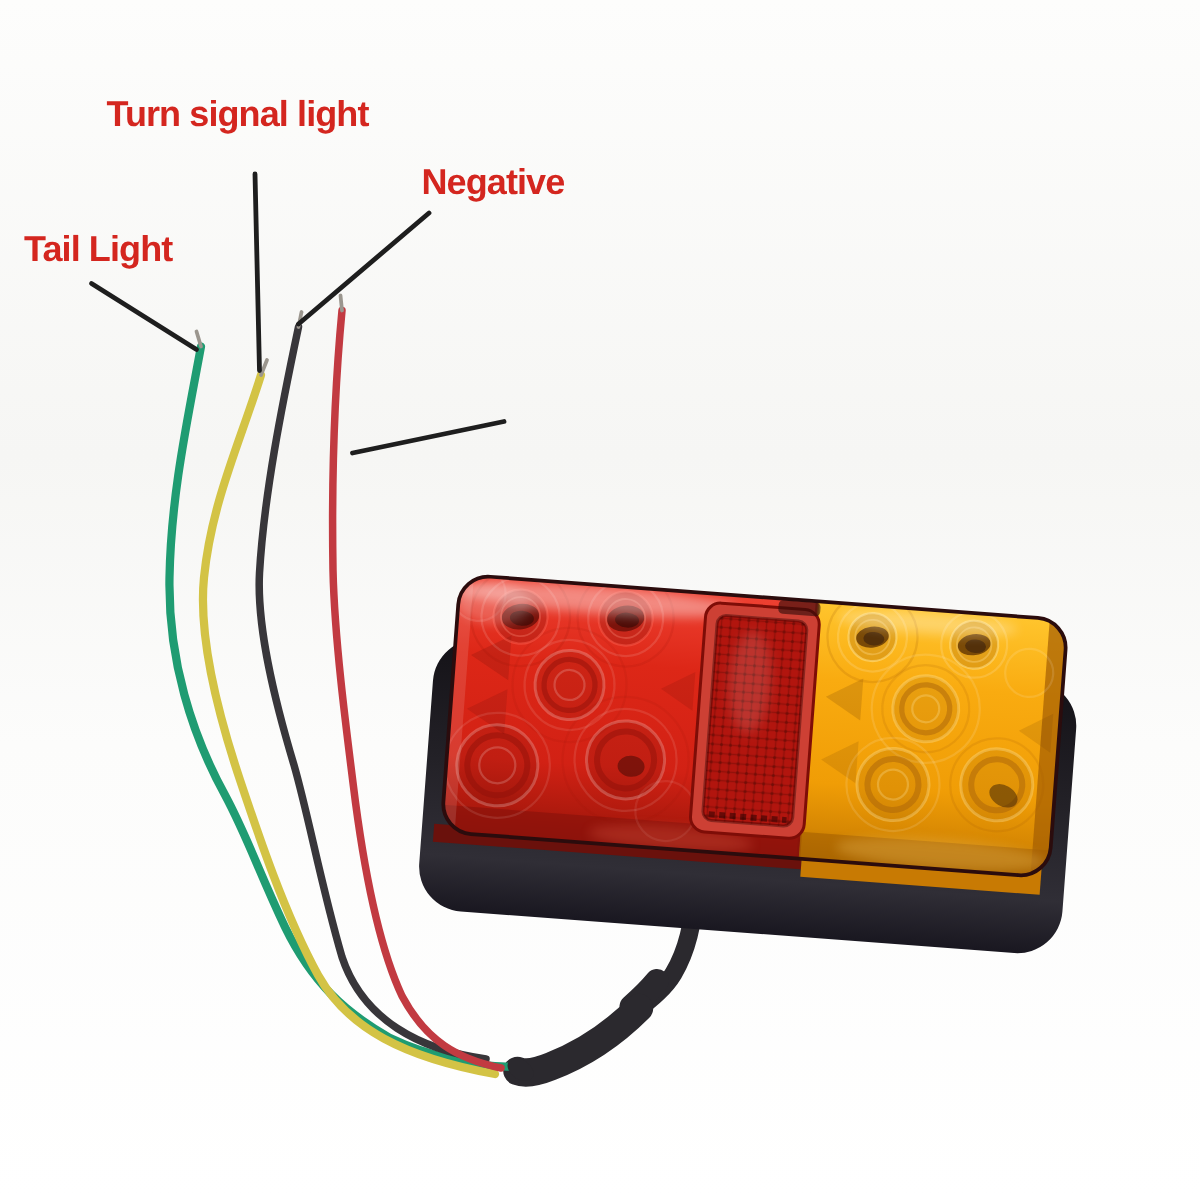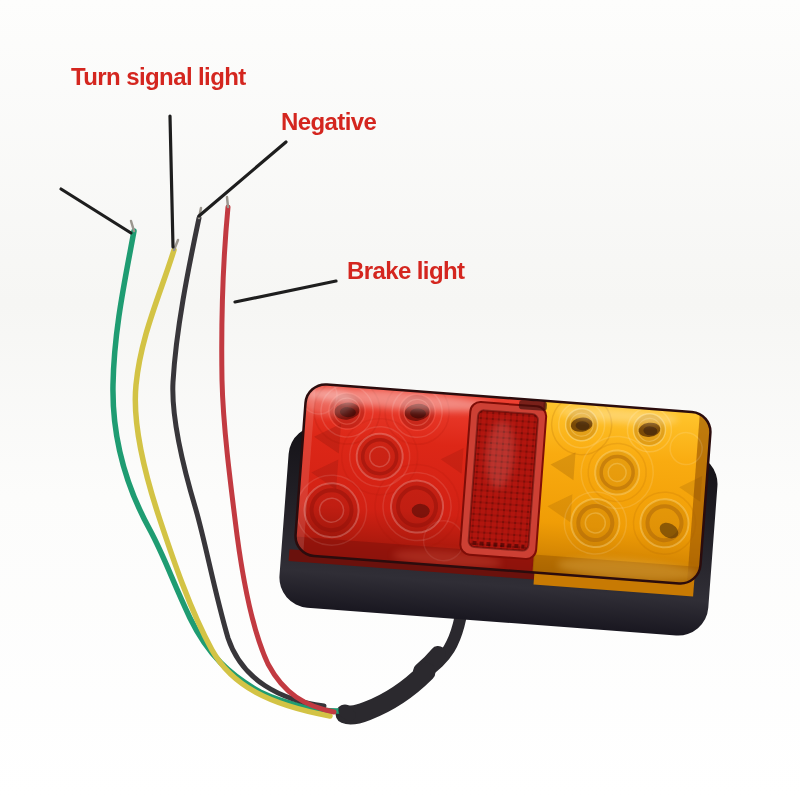--- a/index.html
+++ b/index.html
@@ -212,16 +212,16 @@
     </g>
 
     <g stroke="#1e1e1e" stroke-width="3.2" stroke-linecap="round">
       <line x1="61" y1="189" x2="131" y2="233" stroke="#1e1e1e"></line>
       <line x1="170" y1="116" x2="173" y2="247" stroke="#1e1e1e"></line>
       <line x1="286" y1="142" x2="199" y2="216" stroke="#1e1e1e"></line>
       <line x1="336" y1="281" x2="235" y2="302" stroke="#1e1e1e"></line>
     </g>
   </svg>
 
+  <div class="wire-label" style="left: 16px; top: 155px; color: rgb(212, 38, 31);">Tail Light</div>
   <div class="wire-label" style="left: 71px; top: 65px; color: rgb(212, 38, 31);">Turn signal light</div>
   <div class="wire-label" style="left: 281px; top: 110px; color: rgb(212, 38, 31); text-align: right;">Negative</div>
-  <div class="wire-label" style="left: 347px; top: 259px; color: rgb(212, 38, 31);">Brake light</div>
 </div>
 
 </body></html>

